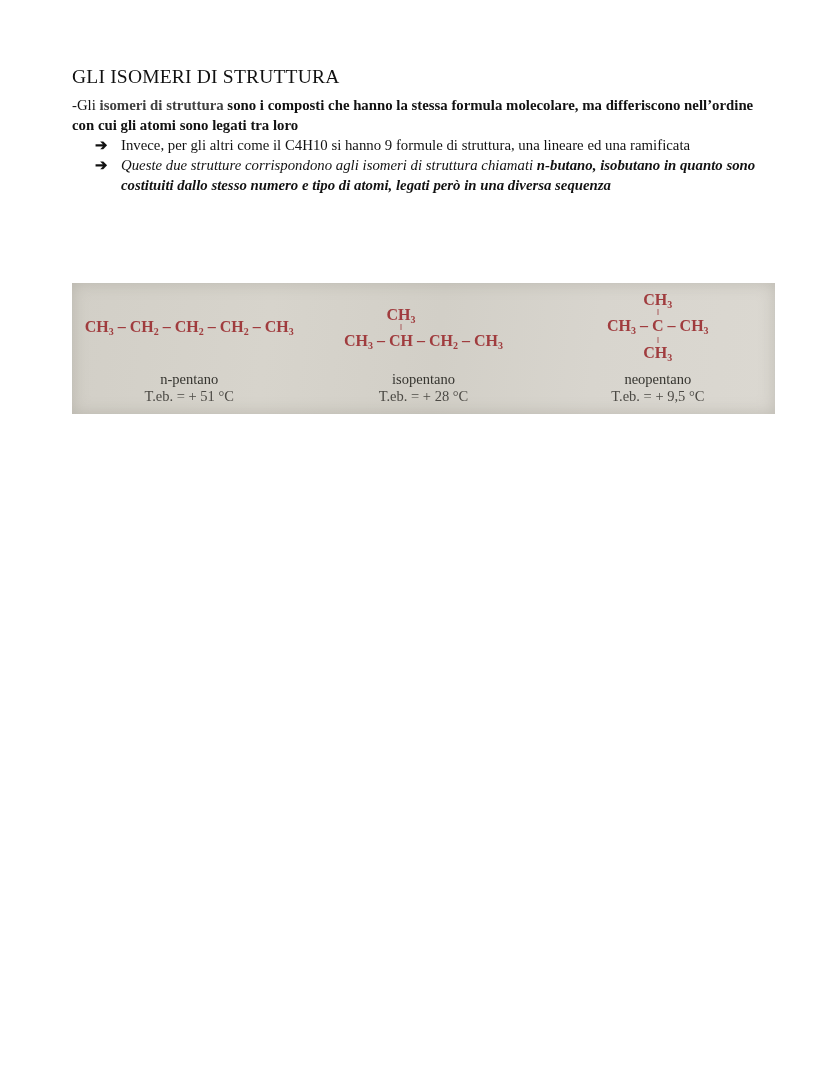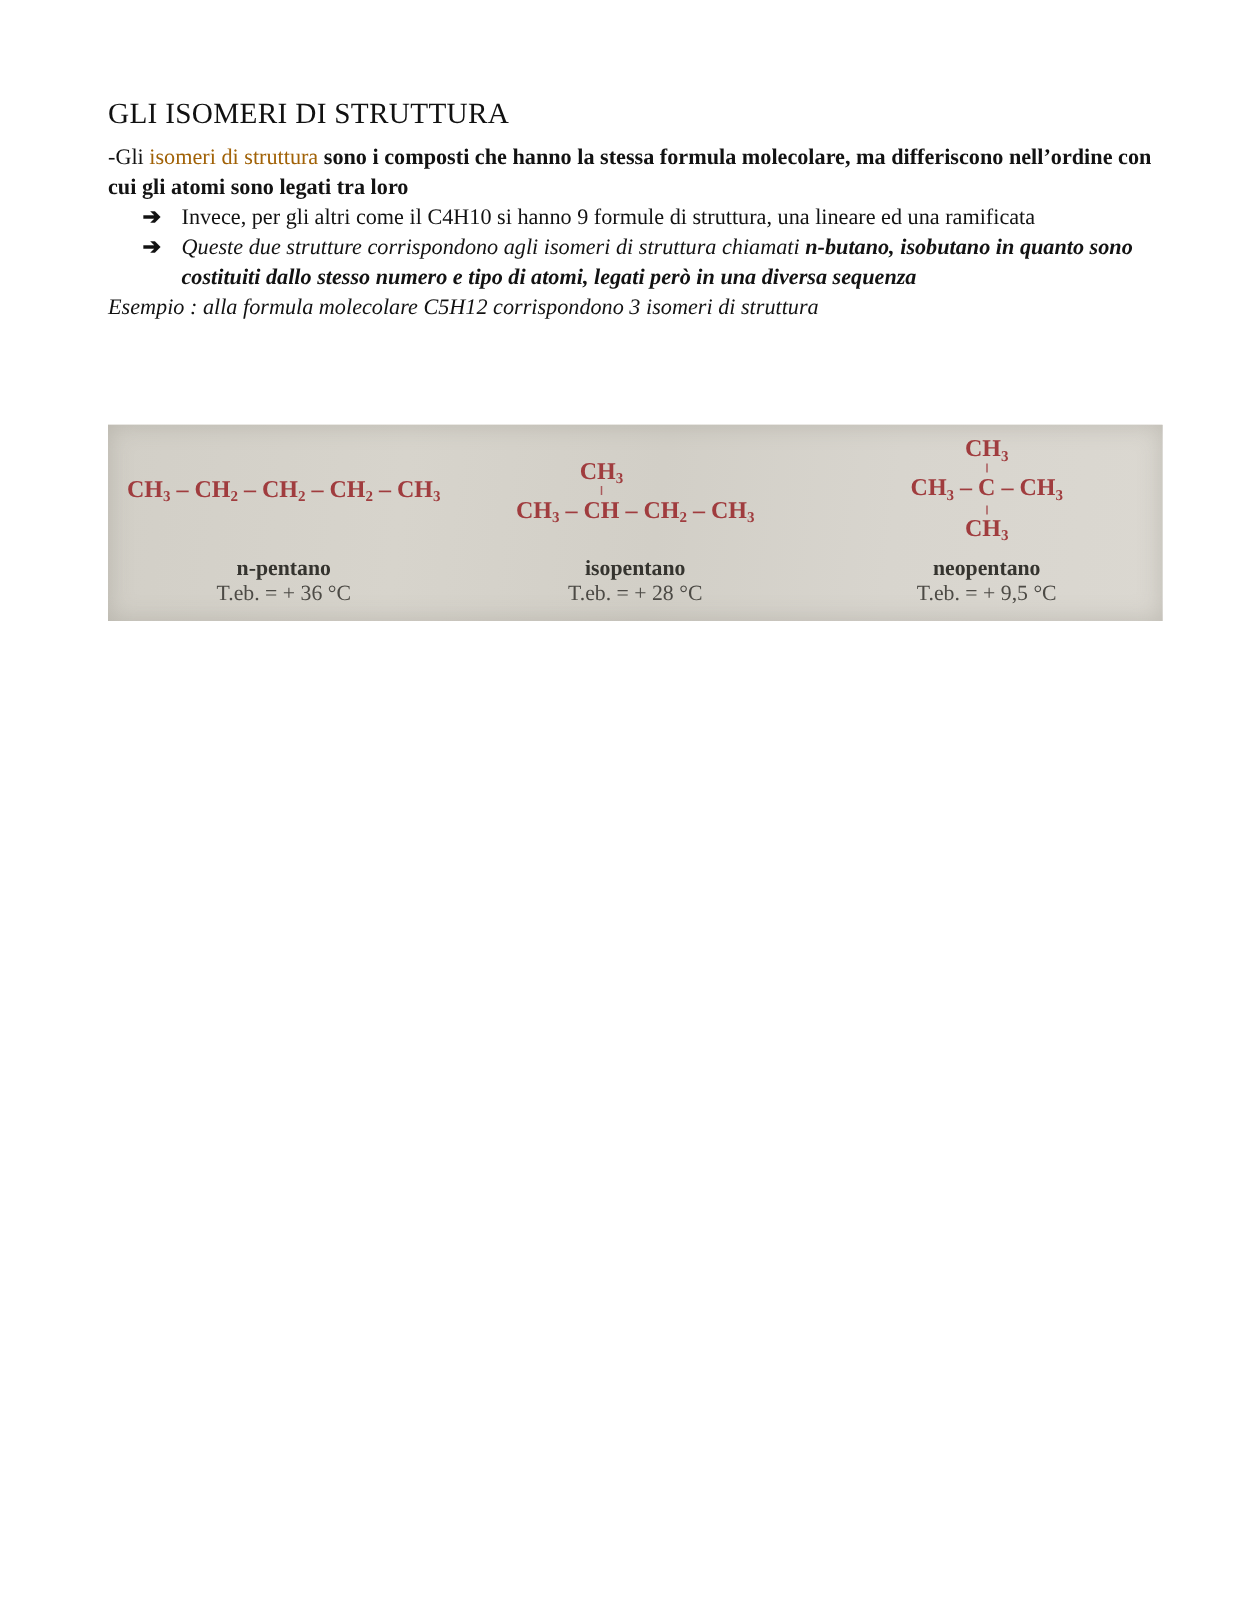--- a/index.html
+++ b/index.html
@@ -27,21 +27,21 @@
     color: #111111;
   }
   .para {
     margin: 0;
     font-size: 14.8px;
     line-height: 20px;
   }
   .bold { font-weight: bold; }
   .italic { font-style: italic; }
   .bold-italic { font-weight: bold; font-style: italic; }
-  .red-bold { font-weight: normal; color: #a16207; }
+  .red-bold { font-weight: bold; color: #404040; }
   .bullet {
     display: flex;
     font-size: 14.8px;
     line-height: 20px;
   }
   .bullet .arrow {
     flex: 0 0 26px;
     margin-left: 23px;
     font-weight: bold;
     color: #111111;
@@ -101,21 +101,21 @@
   }
   .branch.top-group { bottom: calc(100% + 1px); }
   .branch.bottom-group { top: calc(100% + 1px); }
   .vbar {
     width: 1.5px;
     height: 6px;
     background: #aa5a5c;
     margin: 1px 0;
   }
   .struct-name {
-    font-weight: bold;
+    font-weight: normal;
     font-size: 14.5px;
     color: #35342f;
     line-height: 17px;
   }
   .struct-teb {
     font-size: 14.5px;
     color: #4c4a45;
     line-height: 17px;
   }
 </style>
@@ -134,41 +134,40 @@
       <span class="arrow">➔</span>
       <p class="para btext">Invece, per gli altri come  il C4H10 si hanno 9 formule di struttura, una lineare ed una ramificata</p>
     </div>
 
     <div class="bullet">
       <span class="arrow">➔</span>
       <p class="para btext"><span class="italic">Queste due strutture  corrispondono agli isomeri di struttura chiamati  </span><span class="bold-italic">n-butano, isobutano in quanto sono costituiti dallo stesso numero e tipo di atomi, legati però in una diversa sequenza</span></p>
     </div>
 
 
-    <p class="para italic">Esempio : alla formula molecolare C5H12 corrispondono 3 isomeri di struttura</p>
 
   </div>
 
   <div class="figure">
       <div class="fig-col">
         <div class="formula-zone">
           <div class="chain">
             <span class="atom">CH<sub>3</sub></span>
             <span class="dash">–</span>
             <span class="atom">CH<sub>2</sub></span>
             <span class="dash">–</span>
             <span class="atom">CH<sub>2</sub></span>
             <span class="dash">–</span>
             <span class="atom">CH<sub>2</sub></span>
             <span class="dash">–</span>
             <span class="atom">CH<sub>3</sub></span>
           </div>
         </div>
         <div class="struct-name">n-pentano</div>
-        <div class="struct-teb">T.eb. = + 36 °C</div>
+        <div class="struct-teb">T.eb. = + 51 °C</div>
       </div>
       <div class="fig-col">
         <div class="formula-zone">
           <div class="chain with-top">
             <span class="atom">CH<sub>3</sub></span>
             <span class="dash">–</span>
             <span class="atom">CH<span class="branch top-group">
                 <span class="atom">CH<sub>3</sub></span>
                 <span class="vbar"></span>
               </span></span>

